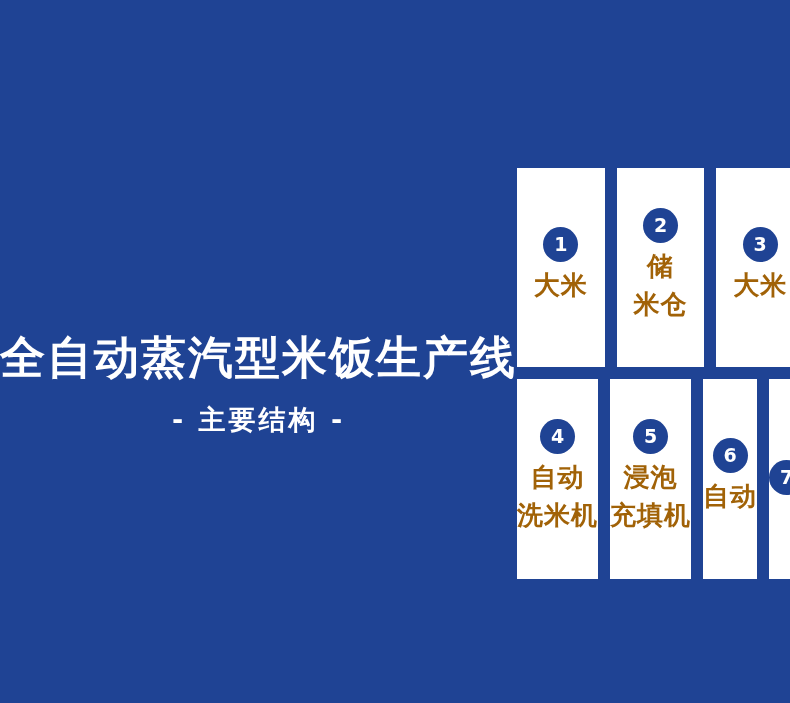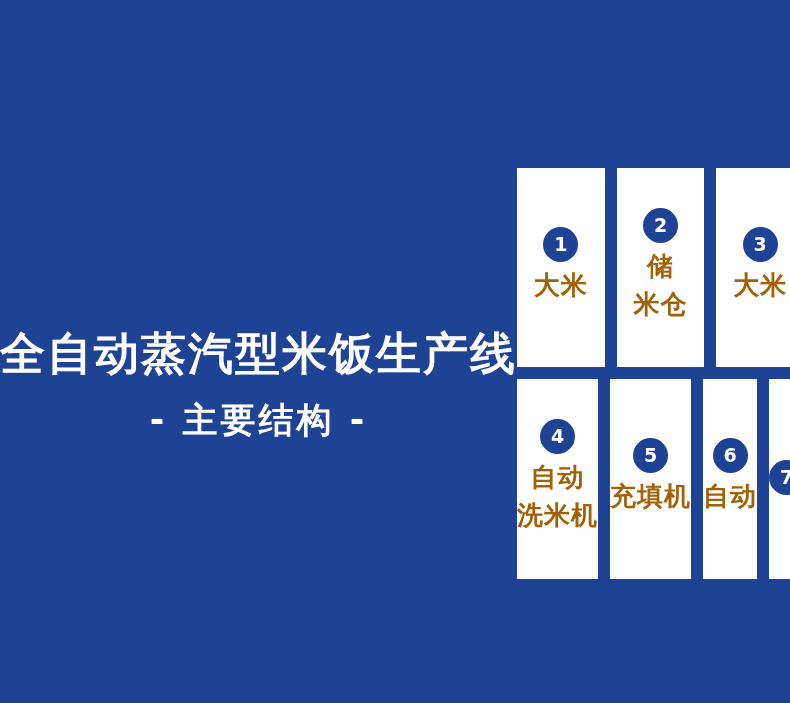--- a/index.html
+++ b/index.html
@@ -35,21 +35,21 @@
     color: #FFFFFF;
     font-size: 45px;
     font-weight: bold;
     letter-spacing: 2px;
     line-height: 1.15;
     margin: 0;
     white-space: nowrap;
   }
   .sub-title {
     color: #FFFFFF;
-    font-size: 35px;
+    font-size: 27px;
     font-weight: bold;
     letter-spacing: 3px;
     line-height: 1.2;
     margin: 20px 0 0 0;
     white-space: nowrap;
   }
 
   
   .rows {
     width: 764px;
@@ -150,20 +150,21 @@
         <div class="badge">4</div>
         <div class="card-label">
           <span class="line">自动</span>
           <span class="line">洗米机</span>
         </div>
       </div>
 
       <div class="card">
         <div class="badge">5</div>
         <div class="card-label">
+          <span class="line">浸泡</span>
           <span class="line">充填机</span>
         </div>
       </div>
 
       <div class="card">
         <div class="badge">6</div>
         <div class="card-label">
           <span class="line">自动</span>
         </div>
       </div>

